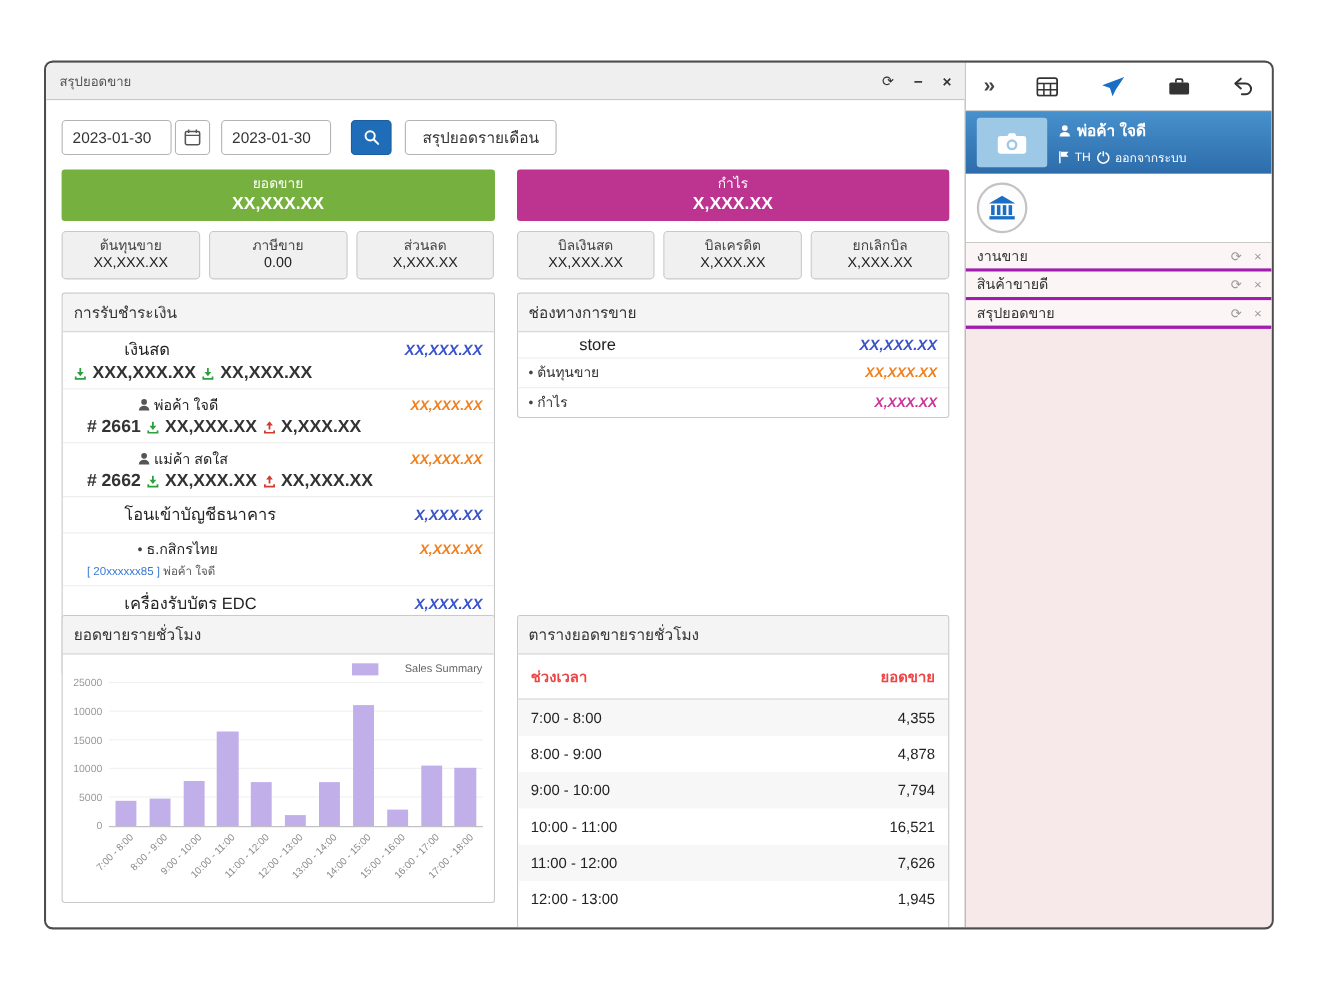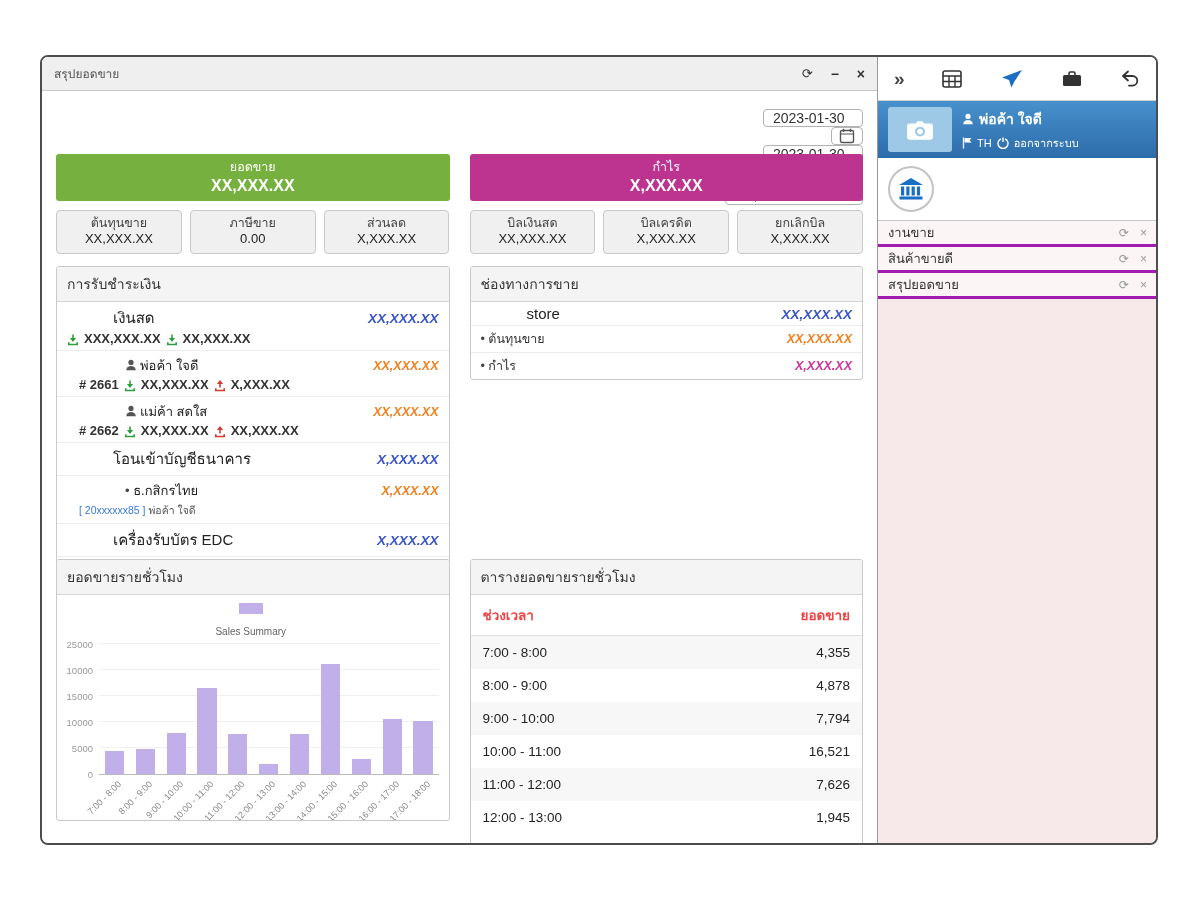--- a/index.html
+++ b/index.html
@@ -11,21 +11,21 @@
     border:2px solid #4d4d4d; border-radius:8px; display:flex; overflow:hidden; background:#fff; }
 
   
   .main-pane { width:836px; display:flex; flex-direction:column; border-right:1px solid #9a9a9a; background:#fff; }
   .titlebar { height:34px; background:#efefef; border-bottom:1px solid #c8c8c8;
     display:flex; align-items:center; padding:0 12px; flex:none; }
   .titlebar .t-title { flex:1; font-size:12px; color:#555; }
   .tb-btn { margin-left:18px; font-size:14px; color:#333; line-height:1; cursor:default; }
   .main-content { flex:1; padding:18px 14px 0; overflow:hidden; }
 
-  .toolbar { display:flex; align-items:flex-end; height:32px; margin-bottom:13px;flex-direction:column; }
+  .toolbar { display:flex; align-items:flex-start; height:32px; margin-bottom:13px; }
   .date-input { width:100px; height:32px; border:1px solid #b3b3b3; border-radius:4px;
     padding:0 9px; font-size:14px; color:#333; background:#fff; font-family:inherit; }
   .cal-btn { width:32px; height:32px; border:1px solid #b3b3b3; border-radius:4px; background:#fff;
     margin-left:3px; display:flex; align-items:center; justify-content:center; }
   .ml10 { margin-left:10px; } 
   .search-btn { width:37px; height:32px; background:#1f6db8; border:1px solid #1a5e9f; border-radius:4px;
     margin-left:18px; display:flex; align-items:center; justify-content:center; }
   .month-btn { height:32px; margin-left:12px; padding:0 15px; border:1px solid #b3b3b3; border-radius:4px;
     background:#fff; font-size:14px; color:#333; font-family:inherit; }
 
@@ -48,35 +48,35 @@
   .panel-h { background:#f4f4f4; border-bottom:1px solid #d5d5d5; padding:6px 10px; font-size:14px; color:#333; }
 
   .prow { padding:4px 10px; border-bottom:1px solid #ededed; }
   .prow:last-child { border-bottom:none; }
   .prow-main { display:flex; justify-content:space-between; align-items:baseline; }
   .pay-name { font-size:15px; font-weight:normal; color:#222;margin-left:46px; }
   .pay-name.sm { font-size:13px; }
   .pay-val { font-style:italic; font-weight:bold; font-size:13.5px; }
   .pay-val.sm { font-size:12.5px; }
   .v-blue { color:#3953c8; } .v-orange { color:#f07f1d; } .v-mag { color:#cc3399; }
-  .psub { font-size:13px; font-weight:bold; color:#333; display:flex; align-items:flex-end; gap:5px; margin-top:1px; }
+  .psub { font-size:16px; font-weight:bold; color:#333; display:flex; align-items:center; gap:5px; margin-top:1px; }
   .indent { padding-left:22px; }
   .acct { font-size:10.5px; color:#555; margin-top:1px; }
   .acct .num { color:#3978d6; }
   .bullet::before { content:"• "; color:#444; }
   .ic { width:12px; height:12px; flex:none; }
   .ic.green { fill:#2e9e3e; } .ic.red { fill:#d23b2e; } .ic.dark { fill:#555; margin-right:3px; vertical-align:-1px; }
 
   .crow { padding:3px 10px; border-bottom:1px solid #ededed; display:flex; justify-content:space-between; align-items:baseline; }
   .crow:last-child { border-bottom:none; }
   .crow .c-lbl { font-size:12.5px; color:#333; }
 
   
   .chart-body { padding:6px 10px 0 6px; }
-  .legend { display:flex; justify-content:flex-end; align-items:center; gap:12px; font-size:10px; color:#666; margin:2px 0 8px;flex-direction:column; }
+  .legend { display:flex; justify-content:flex-end; align-items:center; gap:24px; font-size:10px; color:#666; margin:2px 0 8px; }
   .legend .sw { width:24px; height:11px; background:#c0afe9; }
   .chart-wrap { display:flex; }
   .yaxis { width:36px; position:relative; height:130px; flex:none; }
   .yaxis span { position:absolute; right:6px; font-size:9.5px; color:#999;margin-left:10px; }
   .plot { flex:1; position:relative; height:130px; border-bottom:1px solid #bbb; }
   .gridline { position:absolute; left:0; right:0; height:1px; background:#f0f0f0; }
   .bars { position:absolute; left:0; right:0; top:0; bottom:0; display:flex; align-items:flex-end; }
   .bar-slot { flex:1; display:flex; justify-content:center; align-items:flex-end; height:100%; }
   .bar { width:62%; }
   .xlabels { display:flex; margin-left:36px; height:66px; }

